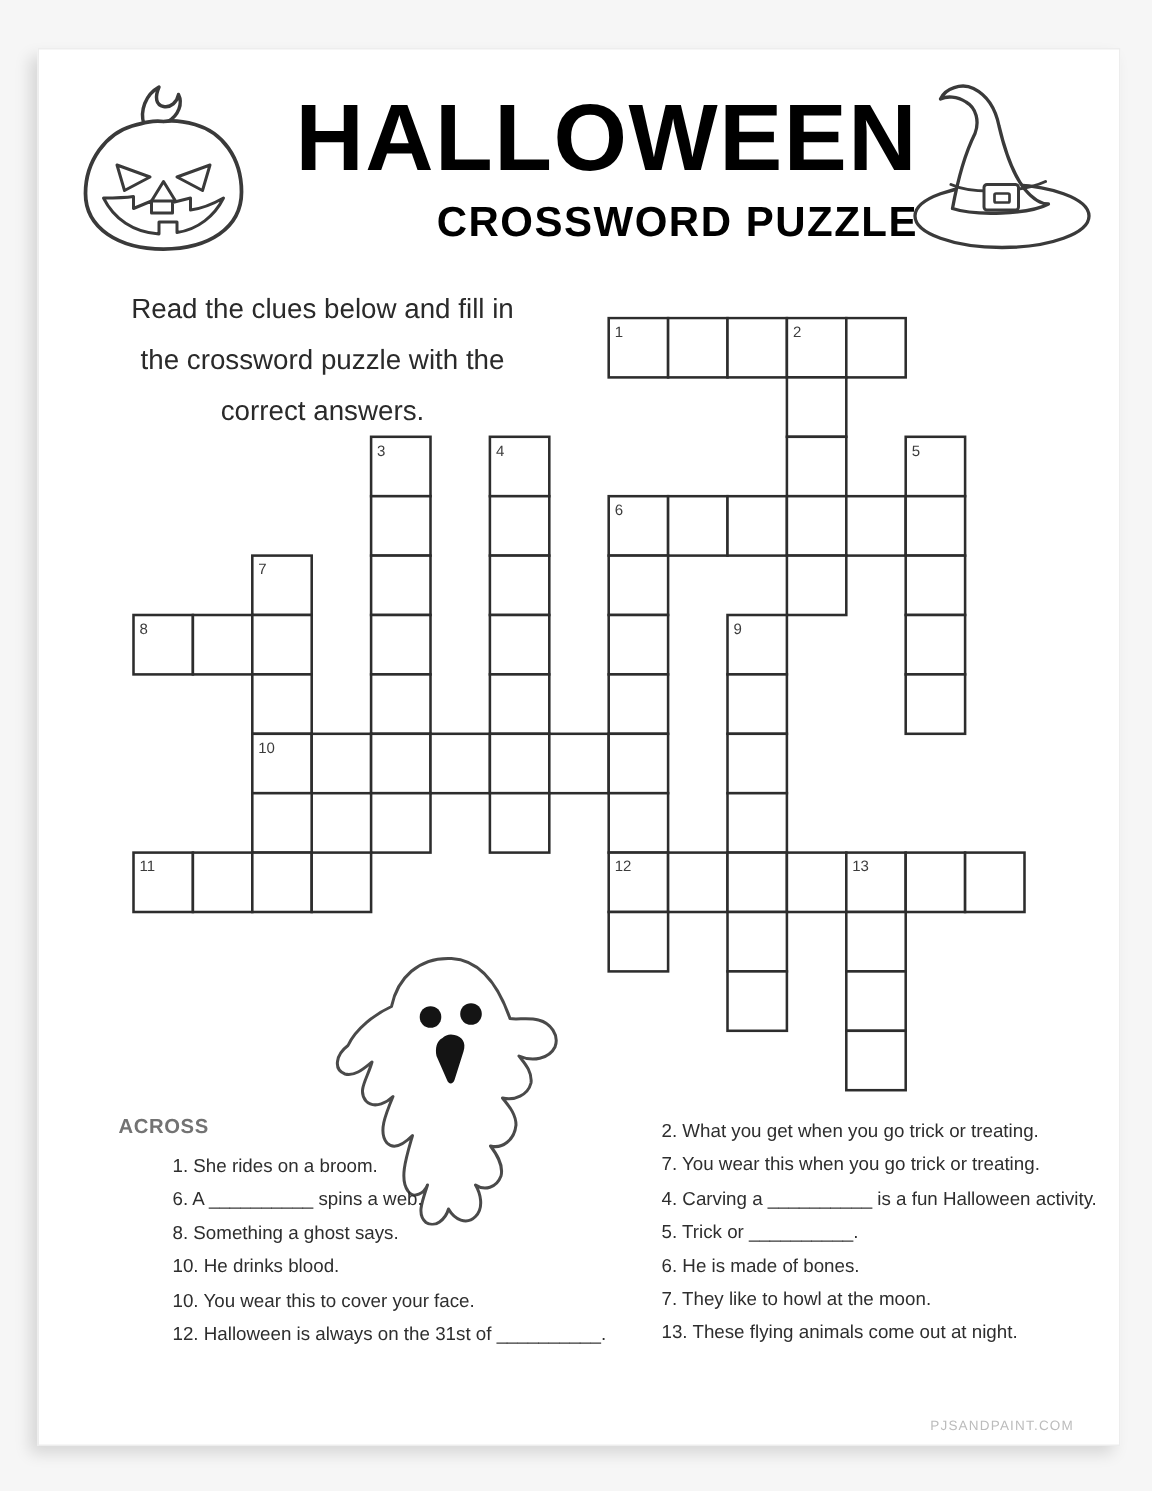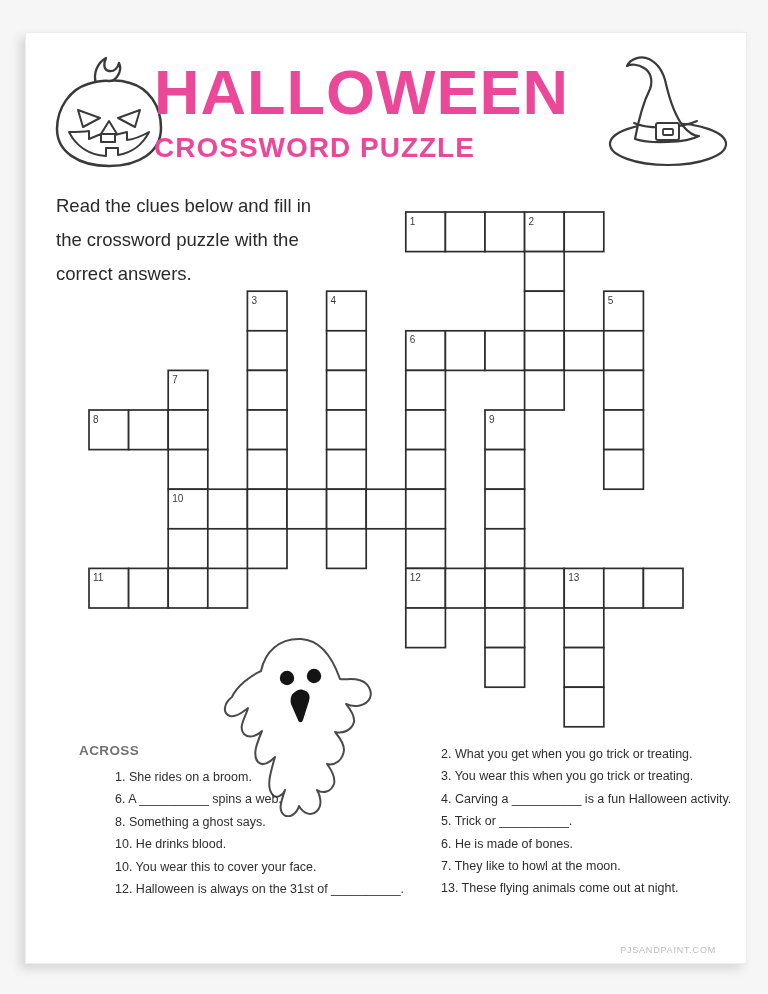--- a/index.html
+++ b/index.html
@@ -1,24 +1,24 @@
 <!DOCTYPE html>
 <html><head>
 <meta charset="utf-8">
 <style>
   html,body{margin:0;padding:0;background:#f6f6f6;}
   .canvas{position:relative;width:768px;height:994px;background:#f6f6f6;overflow:hidden;
           font-family:"Liberation Sans",sans-serif;}
   .paper{position:absolute;left:25px;top:32px;width:720px;height:930px;background:#ffffff;
          border:1px solid #ededed;box-shadow:-5px 5px 10px rgba(0,0,0,0.13);}
   .icon-svg{position:absolute;}
-  .title-block{position:absolute;left:128px;top:26px;width:458px;text-align:left;color:#ec4899;}
+  .title-block{position:absolute;left:128px;top:26px;width:458px;text-align:right;color:#000000;}
   .main-title{font-size:63px;line-height:66px;font-weight:bold;letter-spacing:1px;}
   .sub-title{font-size:28px;line-height:32px;font-weight:bold;letter-spacing:1px;margin-top:7px;}
-  .instructions{position:absolute;left:30px;top:156px;width:318px;text-align:left;
+  .instructions{position:absolute;left:30px;top:156px;width:318px;text-align:center;
                 font-size:18.5px;line-height:34px;color:#2a2a2a;}
   .grid-svg{position:absolute;left:62px;top:178px;}
   .cell{fill:#ffffff;stroke:#2d2d2d;stroke-width:1.7;}
   .cellnum{font-family:"Liberation Sans",sans-serif;font-size:10px;fill:#3c3c3c;}
   .clues{position:absolute;top:710px;color:#2e2e2e;}
   .clues.across{left:53px;width:330px;}
   .clues.down{left:379px;width:338px;}
   .clues-heading{font-size:13.5px;font-weight:bold;letter-spacing:0.4px;color:#737373;margin-bottom:8px;}
   .clue{font-size:12.5px;line-height:22.4px;white-space:nowrap;margin-left:36px;}
   .watermark{position:absolute;right:30px;top:912px;font-size:9px;letter-spacing:0.8px;color:#bcbcbc;}
@@ -158,21 +158,21 @@
           <div class="clue">8. Something a ghost says.</div>
           <div class="clue">10. He drinks blood.</div>
           <div class="clue">10. You wear this to cover your face.</div>
           <div class="clue">12. Halloween is always on the 31st of __________.</div>
         </div>
     </div>
 
     <div class="clues down">
       <div>
           <div class="clue">2. What you get when you go trick or treating.</div>
-          <div class="clue">3. You wear this when you go trick or treating.</div>
+          <div class="clue">7. You wear this when you go trick or treating.</div>
           <div class="clue">4. Carving a __________ is a fun Halloween activity.</div>
           <div class="clue">5. Trick or __________.</div>
           <div class="clue">6. He is made of bones.</div>
           <div class="clue">7. They like to howl at the moon.</div>
           <div class="clue">13. These flying animals come out at night.</div>
         </div>
     </div>
 
     <div class="watermark">PJSANDPAINT.COM</div>
   </div>

